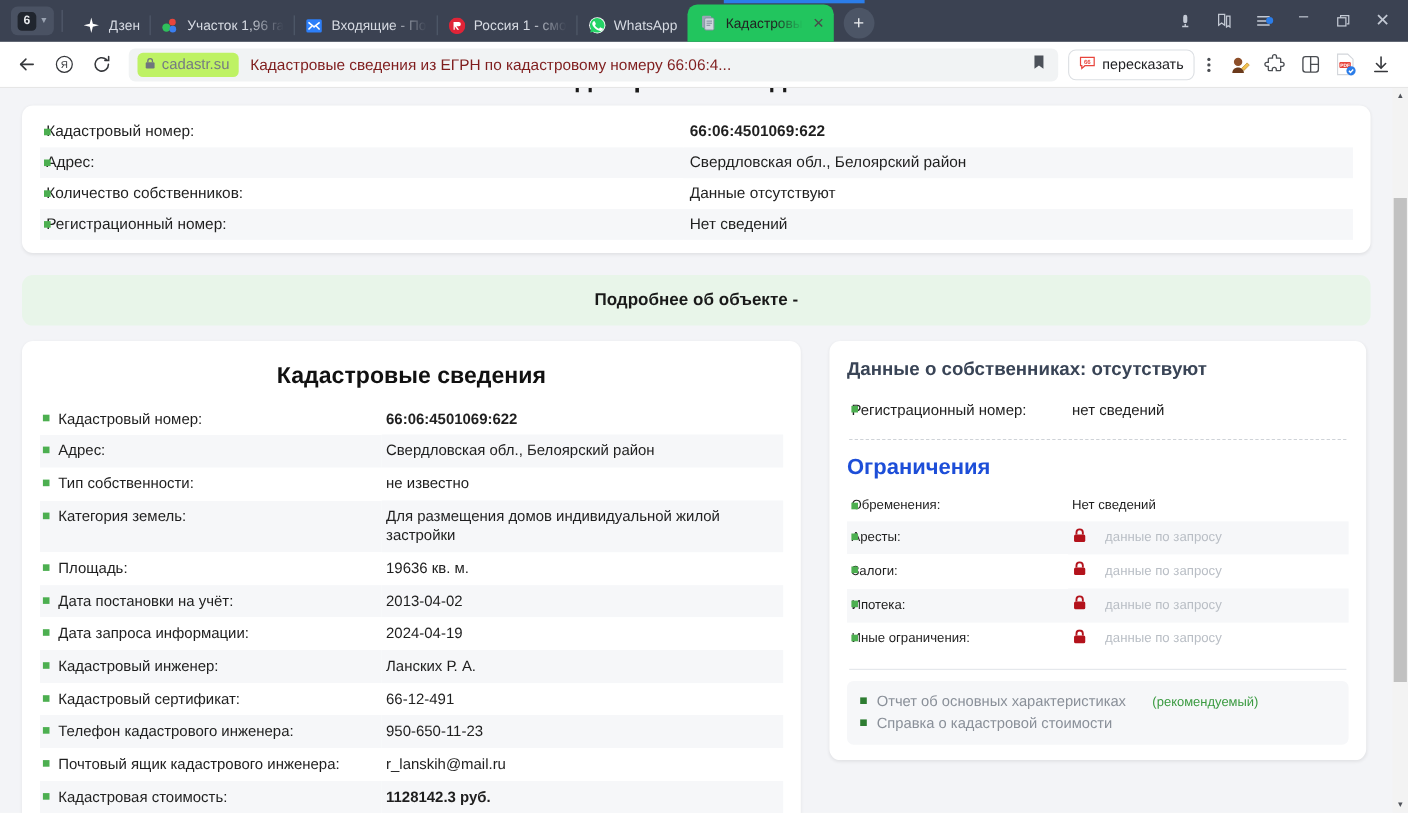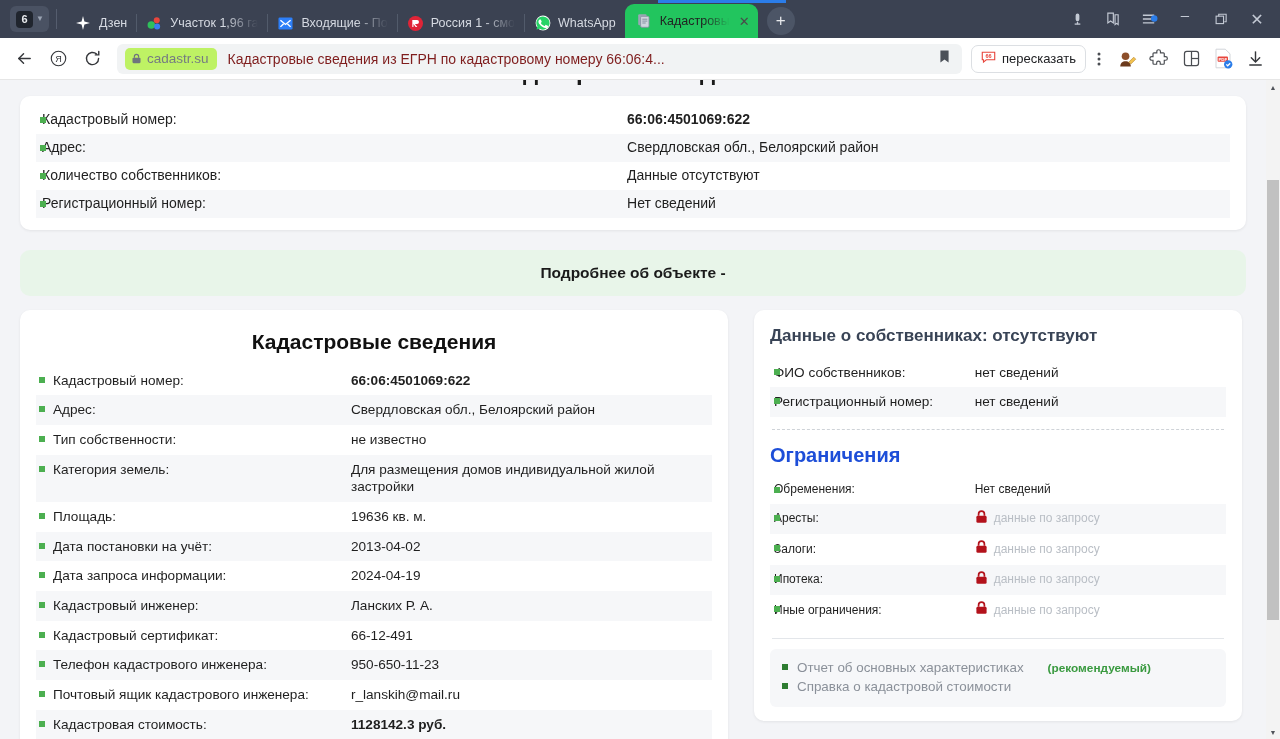--- a/index.html
+++ b/index.html
@@ -139,32 +139,32 @@
   table.own td { padding: 6px 4px; font-size: 13.6px; color: #1f1f1f; line-height: 1.3; }
   table.own tr:nth-child(even) { background: #f6f7f9; }
   table.own td.k { width: 44%; }
   .hr-dash { border: 0; border-top: 1px dashed #cfd3d8; margin: 12px 2px 2px; }
 
   table.restr { width: 100%; border-collapse: collapse; }
   table.restr td { padding: 6px 4px; font-size: 12px; color: #1f1f1f; line-height: 1.3; margin-top: 48px; }
   table.restr tr:nth-child(even) { background: #f6f7f9; }
   table.restr td.k { width: 44%; }
   td.v-green { color: #4caf50; }
-  .locked { display: flex; align-items: center; gap: 6px; }
+  .locked { display: flex; align-items: center; gap: 17px; }
   .lock-red { flex: none; }
   .locked-txt { color: #b9bec5; }
 
   .hr-solid { border: 0; border-top: 1px solid #e3e6ea; margin: 12px 2px 0; }
   .reports { background: #f6f7f9; border-radius: 6px; margin-top: 10px; padding: 9px 10px 10px; }
   .rep-row { display: flex; align-items: baseline; gap: 24px; }
   .rep-link { position: relative; padding-left: 17px; font-size: 13.4px; color: #8a9099; line-height: 1.45; }
   .rep-link::before {
     content: ""; position: absolute; left: 2px; top: 6px; width: 6px; height: 6px; background: #2e7d32;
   }
-  .rep-note { font-size: 11.8px; color: #3a9a40; font-weight: 700; white-space: nowrap; }
+  .rep-note { font-size: 11.8px; color: #3a9a40; font-weight: 400; white-space: nowrap; }
 
   
   .sbar { position: absolute; right: 0; top: 0; width: 14px; height: 100%; background: #f3f3f3; }
   .sbar-up, .sbar-dn { position: absolute; left: 0; width: 14px; height: 14px;
     display: flex; align-items: center; justify-content: center; color: #50535a; font-size: 7px; }
   .sbar-up { top: 0; } .sbar-dn { bottom: 0; }
   .sbar-thumb { position: absolute; left: 1px; width: 12px; background: #c1c1c1; border-radius: 0; }
 </style>
 </head>
 <body>
@@ -465,24 +465,20 @@
 
           </div>
         </div>
 
         <div class="col-r">
           <div class="card2">
 
             <h2 class="h-own">Данные о собственниках: отсутствуют</h2>
             <table class="own">
               <tbody>
-                  <tr>
-                <td class="k">ФИО собственников:</td>
-                <td class="v">нет сведений</td>
-              </tr>
               <tr>
                 <td class="k">Регистрационный номер:</td>
                 <td class="v">нет сведений</td>
               </tr>
             </tbody>
               </table>
             <hr class="hr-dash">
 
             <h2 class="h-restr">Ограничения</h2>
             <table class="restr">

